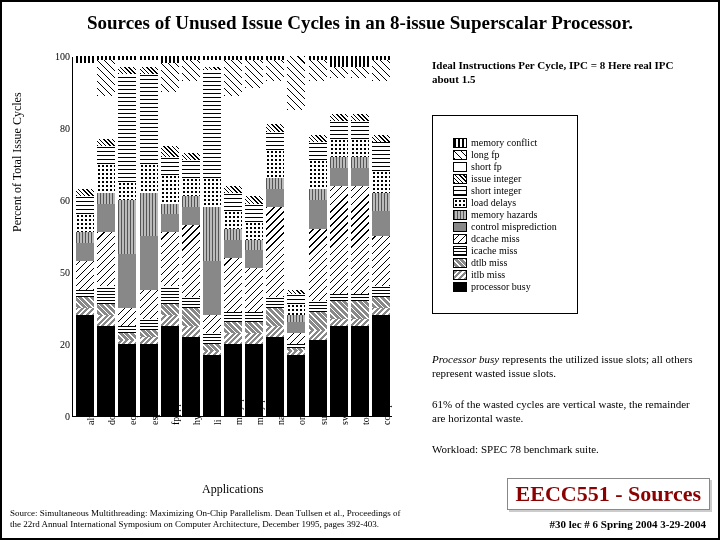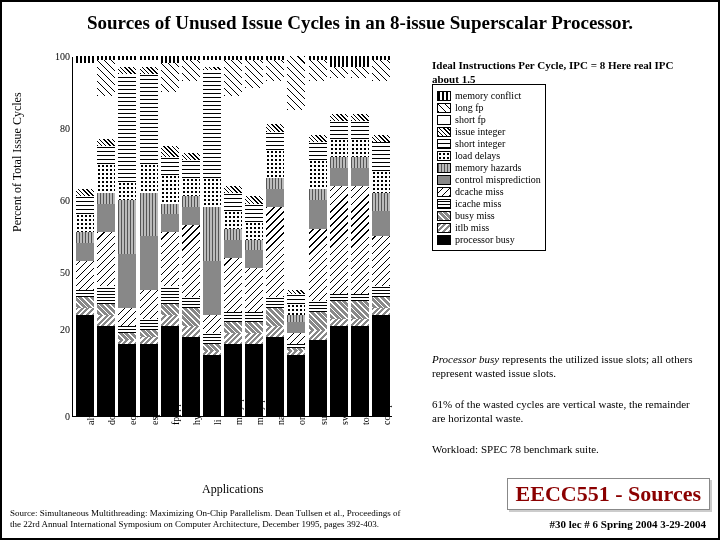--- a/index.html
+++ b/index.html
@@ -5,21 +5,21 @@
 *{margin:0;padding:0;box-sizing:border-box}
 body{font-family:"Times New Roman",serif;width:720px;height:540px;background:#fff;position:relative;border:2px solid #000}
 .title{font-size:19px;font-weight:bold;text-align:center;padding:10px 20px 5px}
 .chart-area{position:absolute;left:70px;top:55px;width:320px;height:360px;border-left:1px solid #000;border-bottom:1px solid #000}
 .ylabel{position:absolute;left:8px;top:230px;transform:rotate(-90deg);transform-origin:left top;font-size:12px;white-space:nowrap}
 .xlabel{position:absolute;left:200px;top:480px;font-size:12px}
 .ytick{position:absolute;left:50px;font-size:10px;text-align:right;width:18px}
 .xtick{position:absolute;font-size:10px;transform:rotate(-90deg);transform-origin:left top;white-space:nowrap}
 .bar{position:absolute;width:18px;bottom:0}
 .seg{position:absolute;width:100%;left:0}
-.legend{position:absolute;left:430px;top:82px;border:1px solid #000;padding:4px;background:#fff;font-size:10px}
+.legend{position:absolute;left:430px;top:113px;border:1px solid #000;padding:20px;background:#fff;font-size:10px}
 .legend-row{display:flex;align-items:center;margin:1px 0;gap:4px}
 .swatch{width:14px;height:10px;border:1px solid #000;flex-shrink:0}
 .note{position:absolute;left:430px;font-size:11px;line-height:1.3;width:265px}
 .source{position:absolute;left:8px;bottom:8px;font-size:9px;line-height:1.2;width:400px}
 .course{position:absolute;right:8px;bottom:28px;font-family:Georgia,serif;font-size:22px;font-weight:bold;border:1px solid #888;padding:2px 8px;background:#fff;color:#8B0000;box-shadow:2px 2px #ccc}
 .lec{position:absolute;right:12px;bottom:8px;font-size:11px;font-weight:bold}
 
 .p0{background:repeating-linear-gradient(90deg,#000 0 2px,#fff 2px 4px)}
 .p1{background:repeating-linear-gradient(45deg,#000 0 1px,#fff 1px 5px)}
 .p2{background:#fff}
@@ -309,21 +309,21 @@
     <div class="legend-row">
       <div class="swatch p8"></div>
       <span>dcache miss</span>
     </div>
     <div class="legend-row">
       <div class="swatch p9"></div>
       <span>icache miss</span>
     </div>
     <div class="legend-row">
       <div class="swatch p10"></div>
-      <span>busy miss</span>
+      <span>dtlb miss</span>
     </div>
     <div class="legend-row">
       <div class="swatch p11"></div>
       <span>itlb miss</span>
     </div>
     <div class="legend-row">
       <div class="swatch p13"></div>
       <span>processor busy</span>
     </div>
   </div>
@@ -332,21 +332,21 @@
   <i>Processor busy</i><span> represents the utilized issue slots; all others represent wasted issue slots.</span>
 </div>
 <div class="note" style="top:395px">61% of the wasted cycles are vertical waste, the remainder are horizontal waste.</div>
 <div class="note" style="top:440px">Workload: SPEC 78 benchmark suite.</div>
 
 <div class="source">Source: Simultaneous Multithreading: Maximizing On-Chip Parallelism. Dean Tullsen et al., Proceedings of the 22rd Annual International Symposium on Computer Architecture, December 1995, pages 392-403.</div>
 <div class="course">EECC551 - Sources</div>
 <div class="lec">#30 lec # 6 Spring 2004 3-29-2004</div>
 
 <div class="ytick" style="top: 409px;">0</div>
-<div class="ytick" style="top: 322px;">20</div>
+<div class="ytick" style="top: 337px;">20</div>
 <div class="ytick" style="top: 265px;">50</div>
 <div class="ytick" style="top: 193px;">60</div>
 <div class="ytick" style="top: 121px;">80</div>
 <div class="ytick" style="top: 49px;">100</div>
 <div class="xtick" style="left: 83.125px; top: 423px;">alvinn</div>
 <div class="xtick" style="left: 104.25px; top: 423px;">doduc</div>
 <div class="xtick" style="left: 125.375px; top: 423px;">eqntott</div>
 <div class="xtick" style="left: 146.5px; top: 423px;">espresso</div>
 <div class="xtick" style="left: 167.625px; top: 423px;">fpppp</div>
 <div class="xtick" style="left: 188.75px; top: 423px;">hydro2d</div>

